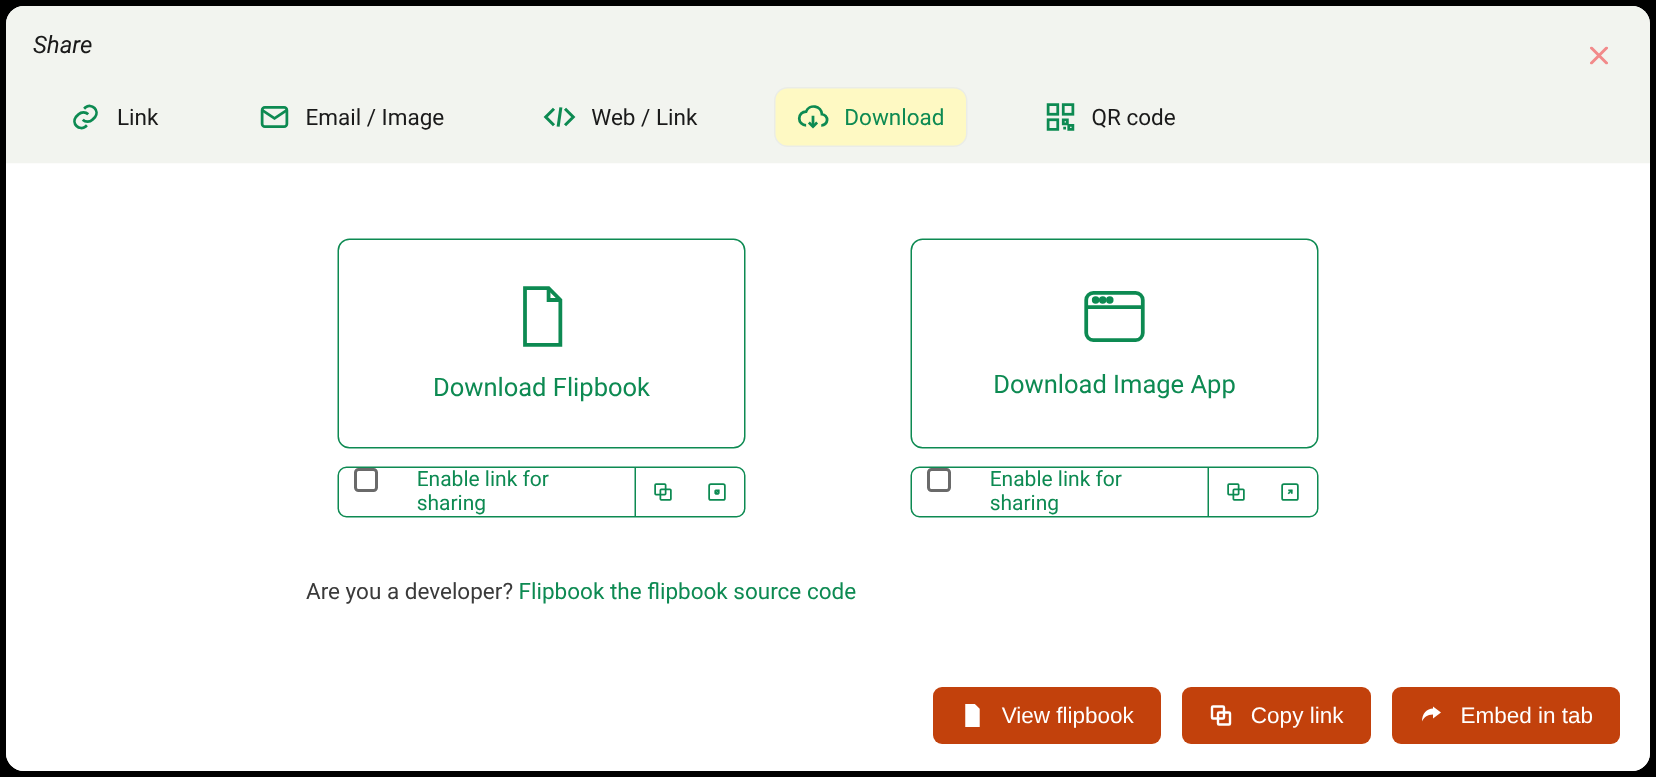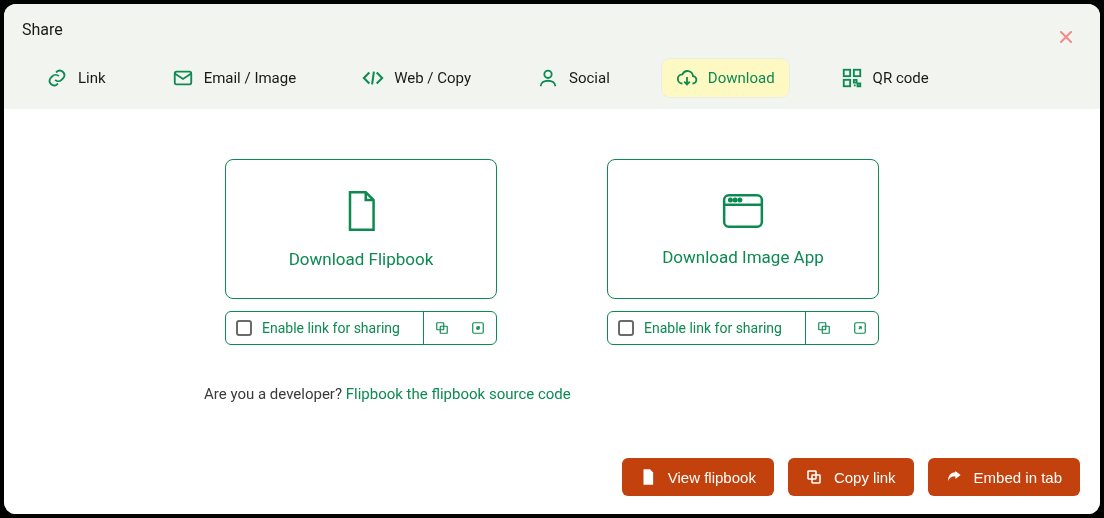--- a/index.html
+++ b/index.html
@@ -13,20 +13,21 @@
     display: flex; flex-direction: column;
     overflow: hidden;
   }
   .header {
     background: #f2f4ef;
     padding: 6px 18px 0 18px;
   }
   .title {
     font-size: 16px; color: #1a1a1a;
     padding: 10px 0 14px 0;
+    font-style: italic;
   }
   .close {
     position: absolute; top: 20px; right: 22px;
     color: #f28a8a; font-size: 16px; cursor: pointer; line-height: 1;
     padding: 6px;
   }
   .tabs {
     display: flex; gap: 38px; padding: 6px 10px 12px 10px;
     align-items: flex-end;
   }
@@ -55,21 +56,21 @@
     gap: 16px; color: #0d8a52; cursor: pointer;
   }
   .big-card .label { font-size: 17px; }
   .sharing-row {
     margin-top: 12px;
     border: 1.5px solid #0d8a52; border-radius: 6px;
     height: 34px; display: flex; align-items: stretch;
     color: #0d8a52; overflow: hidden;
   }
   .sharing-row .main {
-    flex: 1; display: flex; align-items: center; gap: 10px;
+    flex: 1; display: flex; align-items: flex-start; gap: 26px;
     padding: 0 10px; cursor: pointer; font-size: 14px;
     border-right: 1.5px solid #0d8a52;
   }
   .sharing-row .cell {
     width: 36px; display: flex; align-items: center; justify-content: center;
     cursor: pointer;
   }
   .sharing-row .cell + .cell { }
   .checkbox {
     width: 16px; height: 16px; border: 2px solid #6a6a6a; border-radius: 3px;
@@ -121,30 +122,23 @@
           </svg>
         <span>Email / Image</span>
       </div>
 
       <div class="tab">
         <svg width="22" height="22" viewBox="0 0 24 24" fill="none" stroke="currentColor" stroke-width="2.2">
             <path d="M8 6l-6 6 6 6"></path>
             <path d="M16 6l6 6-6 6"></path>
             <path d="M13 5l-2 14"></path>
           </svg>
-        <span>Web / Copy</span>
-      </div>
-
-      <div class="tab">
-        <svg width="22" height="22" viewBox="0 0 24 24" fill="none" stroke="currentColor" stroke-width="2">
-            <circle cx="12" cy="8" r="4"></circle>
-            <path d="M4 21c0-4 4-6 8-6s8 2 8 6"></path>
-          </svg>
-        <span>Social</span>
-      </div>
+        <span>Web / Link</span>
+      </div>
+
 
       <div class="tab active">
         <svg width="22" height="22" viewBox="0 0 24 24" fill="none" stroke="currentColor" stroke-width="2">
             <path d="M7 18a5 5 0 0 1 0-10 6 6 0 0 1 11.5 2A4 4 0 0 1 18 18"></path>
             <path d="M12 11v8"></path>
             <path d="M9 16l3 3 3-3"></path>
           </svg>
         <span>Download</span>
       </div>
 

